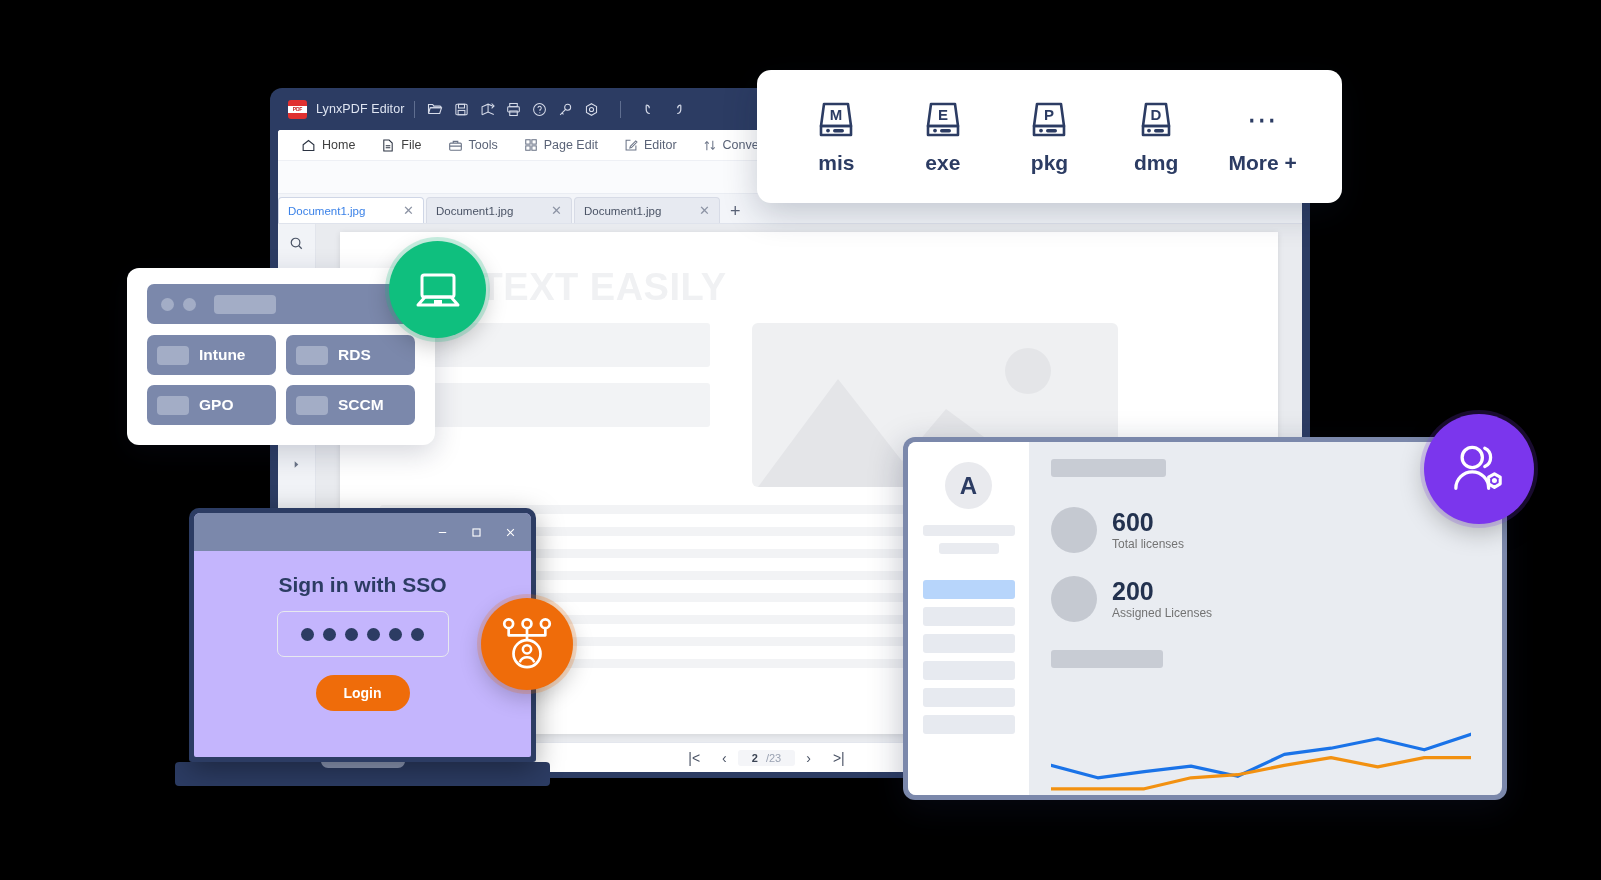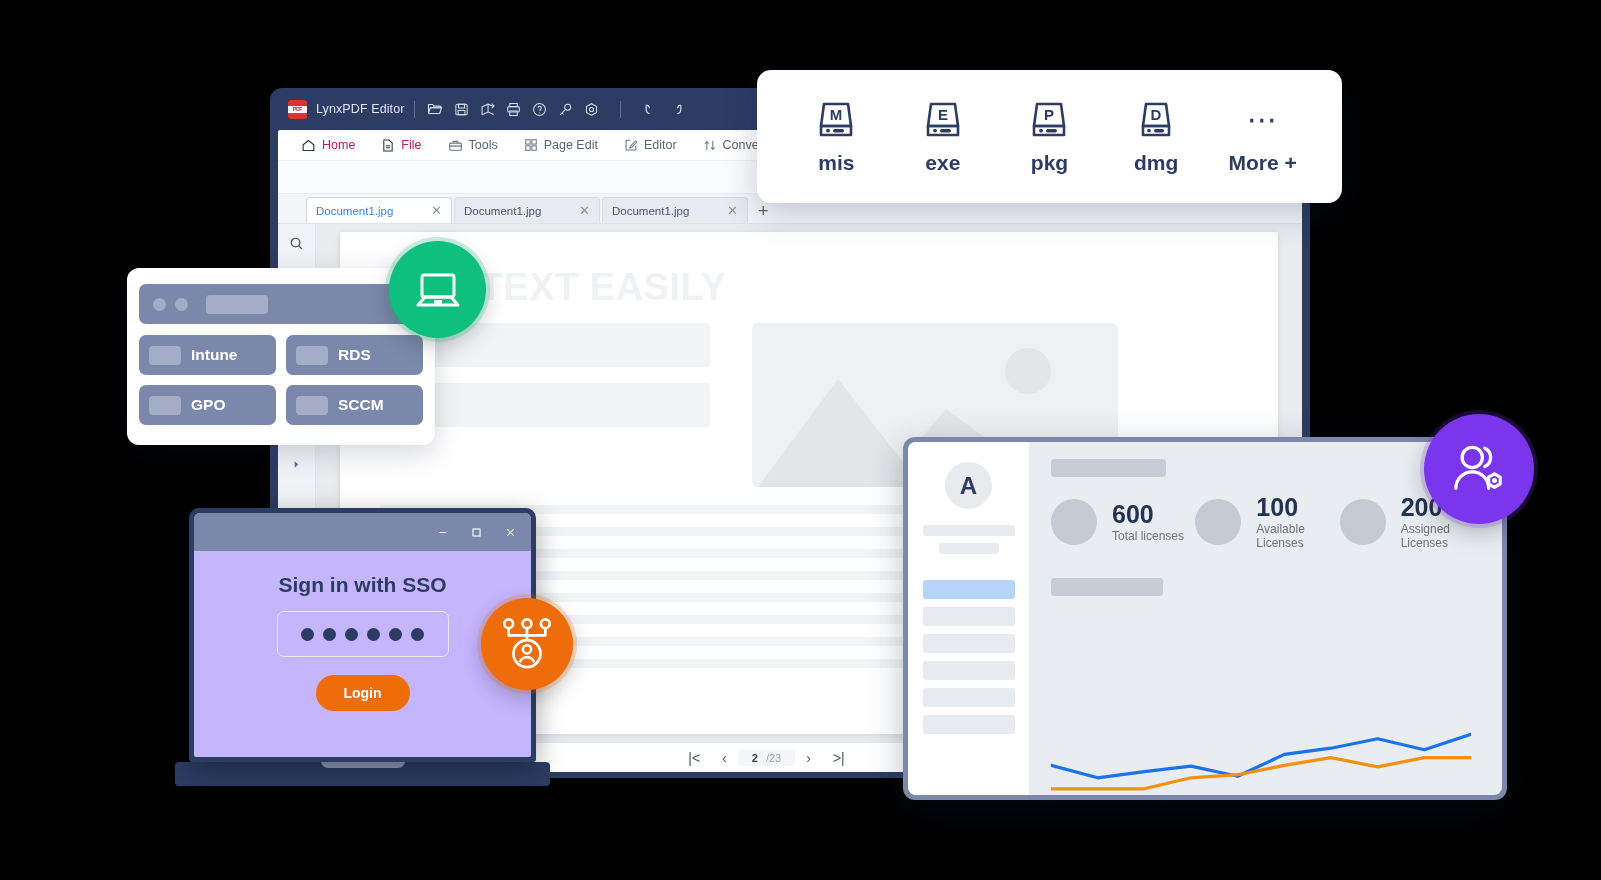--- a/index.html
+++ b/index.html
@@ -40,32 +40,32 @@
   #pdf-body {
     position: absolute; left: 8px; top: 42px; right: 8px; bottom: 6px;
     background: #ffffff; border-radius: 3px; overflow: hidden;
   }
   #ribbon-tabs {
     height: 31px; display: flex; align-items: center; gap: 0;
     padding-left: 10px; background: #ffffff; border-bottom: 1px solid #eef0f5;
   }
   .rtab { display:flex; align-items:center; gap:6px; padding: 0 13px; height: 31px;
           font-size: 12.5px; color: #5a6377; cursor: default; }
-  .rtab.dark { color: #be185d; }
+  .rtab.dark { color: #404040; }
   .rtab svg { display:block; }
 
   #ribbon-toolbar {
     height: 33px; background: #fafbfd; border-bottom: 1px solid #eaedf3;
     display: flex; align-items: center; justify-content: flex-end; padding-right: 320px;
   }
   #add-text-btn { display:flex; align-items:center; gap:6px; font-size:11.5px; color:#3a4354;
                   background:#e8eefb; border-radius:3px; padding: 4px 8px; }
 
   #doc-tabs {
-    height: 30px; background:#f3f5f9; display:flex; align-items:flex-end; padding-left: 28px; gap: 2px;
+    height: 30px; background:#f3f5f9; display:flex; align-items:flex-end; padding-left: 0; gap: 2px;
     border-bottom: 1px solid #dfe3ec;
   }
   .dtab { width: 146px; height: 26px; display:flex; align-items:center; justify-content:space-between;
           padding: 0 9px; font-size: 11.5px; color:#4b5costs; border-radius: 4px 4px 0 0; }
   .dtab { color:#4a5365; background:#e7eaf1; border:1px solid #d7dbe6; border-bottom:none; }
   .dtab.active { background:#ffffff; color:#3b82e8; border-color:#cfd6e6; }
   .dtab .x { color:#8c93a4; font-size:13px; }
   #tab-add { font-size: 18px; color:#5a6377; margin-left:8px; line-height:1; padding-bottom:3px; }
 
   #doc-main { position:absolute; left:0; right:0; top:94px; bottom:0; display:flex; background:#e9ebef; }
@@ -93,21 +93,21 @@
     display:flex; align-items:center; justify-content:space-around; padding: 0 26px;
   }
   .fmt { display:flex; flex-direction:column; align-items:center; gap: 9px; width: 96px; }
   .fmt-label { font-size: 21px; font-weight: 700; color:#2c3c63; }
   .fmt-dots { font-size: 30px; color:#2c3c63; letter-spacing: 2px; line-height: 34px; height:44px; display:flex;align-items:center;}
 
   
   #mdm-card {
     position:absolute; left:127px; top:268px; width:308px; height:177px;
     background:#ffffff; border-radius:12px; box-shadow: 0 8px 28px rgba(20,30,60,.18);
-    padding: 16px 12px;
+    padding: 16px 20px;
   }
   .mdm-bar { background:#7b88ab; border-radius:7px; height:40px; display:flex; align-items:center; }
   #mdm-top { padding: 0 14px; gap: 9px; margin-bottom: 11px; }
   .mdm-dot { width:13px; height:13px; border-radius:50%; background:#a3adc6; }
   #mdm-top .mdm-chip { width:62px; height:19px; border-radius:4px; background:#a3adc6; margin-left:9px;}
   #mdm-grid { display:grid; grid-template-columns: 1fr 1fr; gap: 10px; }
   .mdm-cell { padding: 0 10px; gap: 10px; }
   .mdm-cell .sq { width:32px; height:19px; border-radius:4px; background:#a3adc6; flex:none; }
   .mdm-cell .lbl { color:#ffffff; font-size: 15.5px; font-weight: 700; }
 
@@ -156,21 +156,21 @@
   #dash-inner { width:100%; height:100%; background:#e9ecf1; border-radius:8px; display:flex; overflow:hidden; }
   #dash-side { width: 121px; background:#ffffff; padding: 20px 13px 0; display:flex; flex-direction:column; align-items:center;}
   #avatar { width:47px; height:47px; border-radius:50%; background:#e9eaee; display:flex; align-items:center;
             justify-content:center; font-size:24px; font-weight:700; color:#2c3c63; }
   #side-l1 { width: 92px; height: 11px; border-radius:3px; background:#e9ebf0; margin-top: 16px; }
   #side-l2 { width: 60px; height: 11px; border-radius:3px; background:#e9ebf0; margin-top: 7px; }
   .side-item { width: 92px; height: 19px; border-radius:3px; background:#e7eaf0; margin-top: 8px; }
   .side-item.active { background:#b7d5fb; }
   #dash-main { flex:1; padding: 17px 22px 0 22px; position:relative; }
   .dash-skel { background:#c8ccd4; border-radius:3px; }
-  #stats { display:grid; grid-template-columns: 1fr 1fr 1fr; gap: 23px 4px; margin-top: 17px; }
+  #stats { display:grid; grid-template-columns: 1fr; gap: 23px 4px; margin-top: 30px; }
   .stat { display:flex; align-items:center; gap: 15px; }
   .stat .bubble { width:46px; height:46px; border-radius:50%; background:#c5c9d1; flex:none; }
   .stat .num { font-size: 25px; font-weight: 700; color:#23324f; line-height: 1.05; }
   .stat .cap { font-size: 12px; color:#737373; margin-top:2px; }
   #chart-wrap { position:absolute; left:22px; right:0; bottom:0; height: 78px; }
 
   
   #purple-badge {
     position:absolute; left:1424px; top:414px; width:110px; height:110px; border-radius:50%;
     background:#7b36ed; display:flex; align-items:center; justify-content:center;
@@ -571,27 +571,20 @@
           <div class="stat">
             <div class="bubble"></div>
             <div>
               <div class="num">600</div>
               <div class="cap">Total licenses</div>
             </div>
           </div>
           <div class="stat">
             <div class="bubble"></div>
             <div>
-              <div class="num">100</div>
-              <div class="cap">Available Licenses</div>
-            </div>
-          </div>
-          <div class="stat">
-            <div class="bubble"></div>
-            <div>
               <div class="num">200</div>
               <div class="cap">Assigned Licenses</div>
             </div>
           </div>
         </div>
 
         <div class="dash-skel" style="width:112px;height:18px;margin-top:28px;"></div>
 
         <div id="chart-wrap">
           <svg id="chart-svg" width="420" height="78" viewBox="0 0 420 78" preserveAspectRatio="none">

